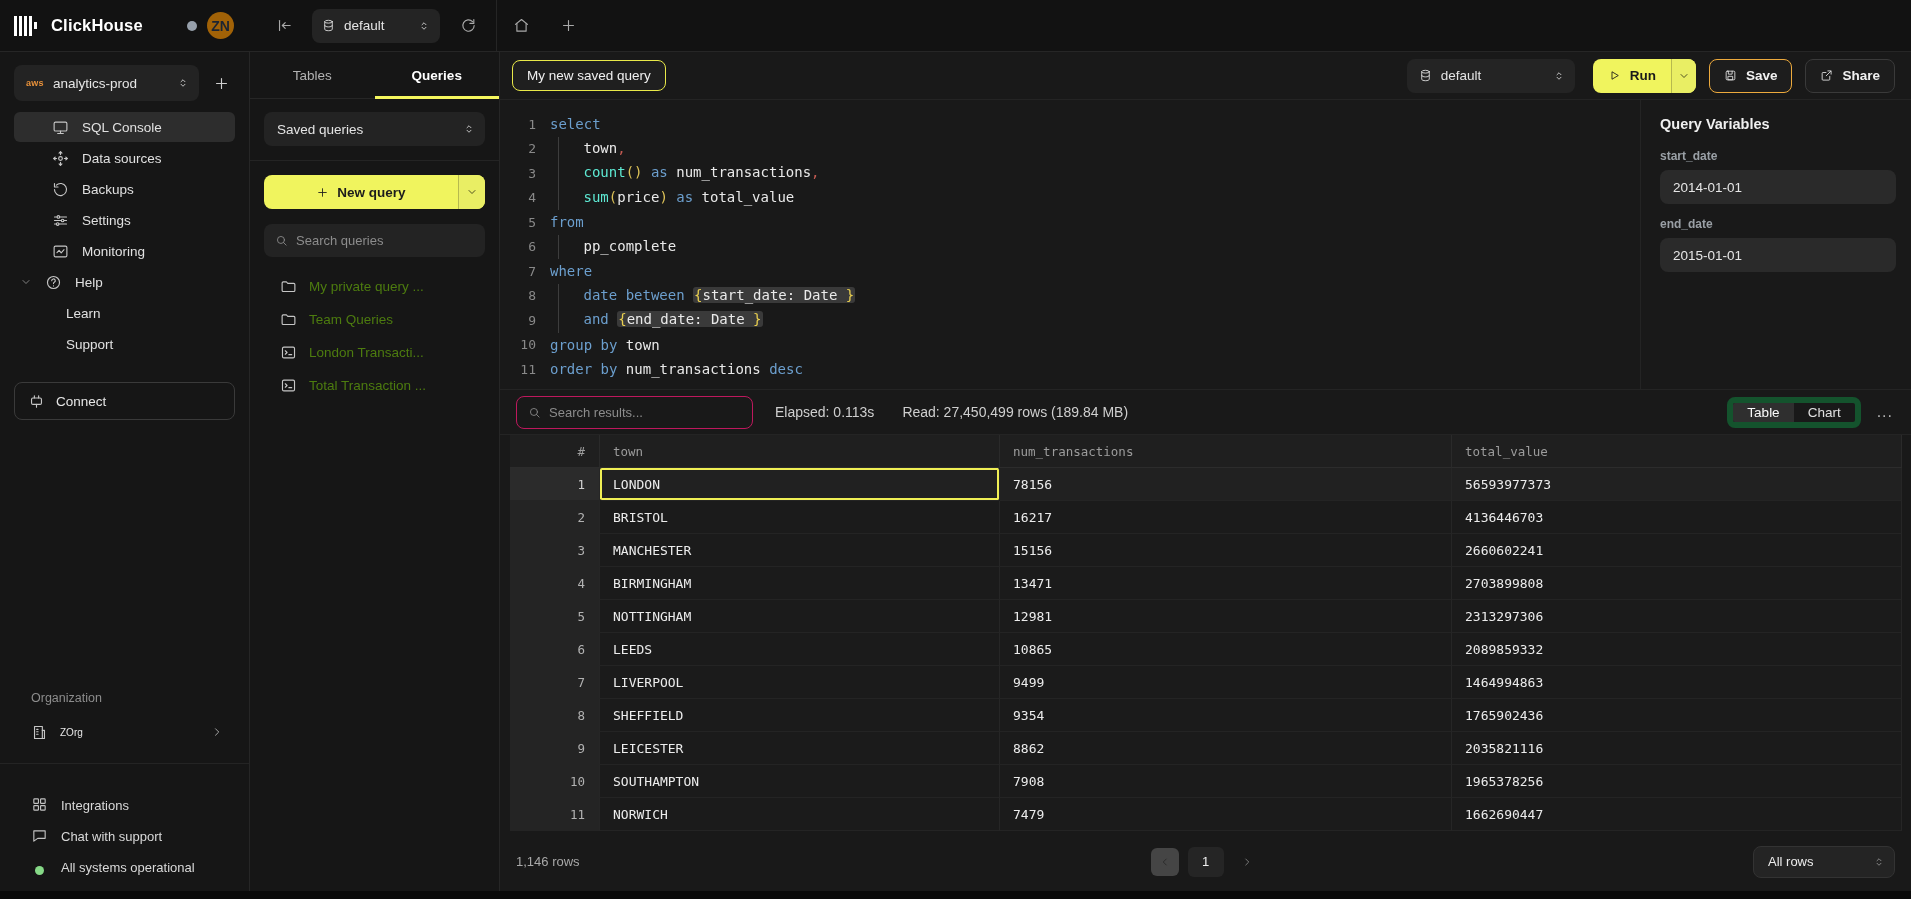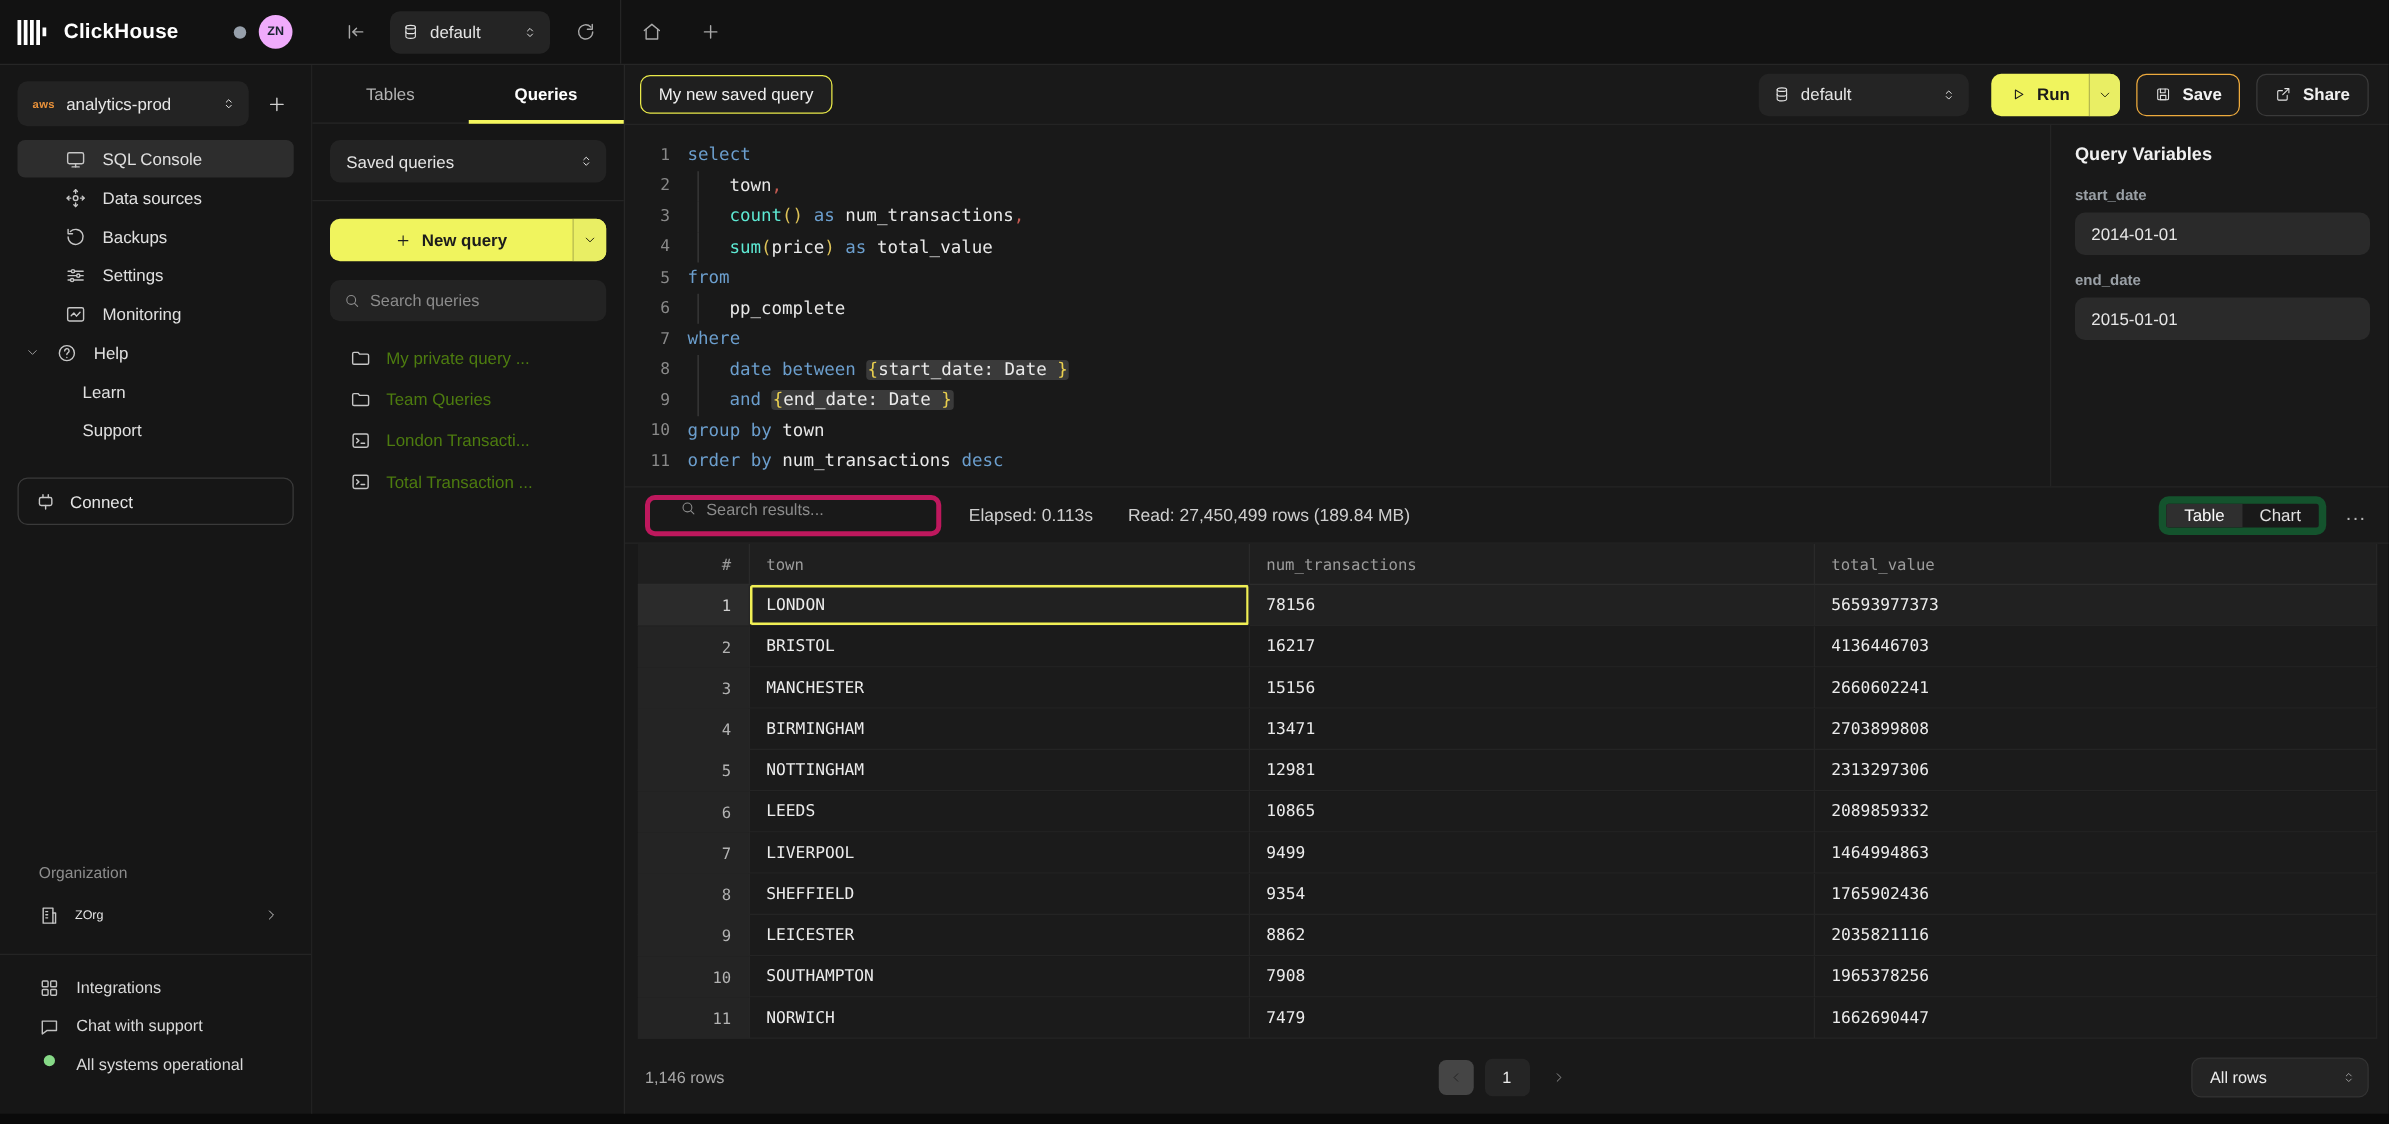--- a/index.html
+++ b/index.html
@@ -12,22 +12,22 @@
   .ic.tiny svg { width:13px; height:13px; }
 
   
   .topbar { height:52px; background:#121212; border-bottom:1px solid #262626; display:flex; align-items:stretch; }
   .topbar-left { width:250px; display:flex; align-items:center; padding:0 16px 0 14px; gap:10px; }
   .logo-mark { display:flex; align-items:center; gap:2px; height:20px; }
   .logo-mark i { display:block; width:3px; height:20px; background:#fff; }
   .logo-mark i.short { height:7px; }
   .brand { color:#fff; font-size:16.5px; font-weight:700; letter-spacing:.2px; margin-left:4px; }
   .status-dot-gray { width:10px; height:10px; border-radius:50%; background:#97a0ab; margin-left:auto; }
-  .avatar { width:27px; height:27px; border-radius:50%; background:#f0abfc; color:#1b2432;
-    font-size:10px; font-weight:700; display:flex; align-items:center; justify-content:center; }
+  .avatar { width:27px; height:27px; border-radius:50%; background:#a16207; color:#1b2432;
+    font-size:14px; font-weight:700; display:flex; align-items:center; justify-content:center; }
   .topbar-tabs { flex:1; display:flex; align-items:stretch; color:#b9b9b9; }
   .tb-btn { display:flex; align-items:center; justify-content:center; color:#a9a9a9; cursor:pointer; }
   .tb-back { width:56px; margin-left:6px; }
   .tb-select { align-self:center; height:34px; width:128px; background:#242424; border-radius:8px;
     display:flex; align-items:center; gap:9px; padding:0 10px; color:#e4e4e4; font-size:13.5px; cursor:pointer; }
   .tb-select .grow { flex:1; }
   .tb-refresh { width:56px; }
   .vdiv { width:1px; background:#252525; }
   .tb-home { width:48px; }
   .tb-plus { width:46px; }
@@ -54,21 +54,21 @@
     display:flex; align-items:center; gap:11px; padding-left:13px; color:#e6e6e6; font-size:13.5px; cursor:pointer; }
   .connect-btn .ic { color:#c6c6c6; }
   .side-spacer { flex:1; }
   .org-label { margin:0 0 12px 31px; color:#8d8d8d; font-size:12.5px; }
   .org-row { display:flex; align-items:center; gap:12px; padding:0 26px 0 31px; height:30px;
     color:#e6e6e6; font-size:10px; cursor:pointer; }
   .org-row .ic { color:#c6c6c6; }
   .org-row .grow { flex:1; }
   .side-divider { border-top:1px solid #242424; margin-top:16px; }
   .side-footer { padding:18px 0 16px 0; }
-  .foot-item { height:31px; display:flex; align-items:flex-start; gap:13px; padding-left:31px;
+  .foot-item { height:31px; display:flex; align-items:flex-end; gap:13px; padding-left:31px;
     color:#d9d9d9; font-size:13px; cursor:pointer; }
   .foot-item .ic { color:#c2c2c2; }
   .status-green { width:9px; height:9px; border-radius:50%; background:#86d987; margin:0 4px; }
 
   
   .qpanel { width:250px; background:#161616; border-right:1px solid #262626; display:flex; flex-direction:column; }
   .qp-tabs { height:47px; display:flex; border-bottom:1px solid #262626; }
   .qp-tab { flex:1; display:flex; align-items:center; justify-content:center; font-size:13.5px;
     color:#b3b3b3; position:relative; cursor:pointer; }
   .qp-tab.active { color:#fff; font-weight:600; }
@@ -125,22 +125,22 @@
   .var-chip { background:#3a3a3a; border-radius:3px; padding:0 1px; }
   .var-br { color:#e9cf4f; } .var-tx { color:#eaeaea; }
 
   .vars { width:271px; border-left:1px solid #242424; padding:16px 15px 0 19px; }
   .vars-title { color:#f0f0f0; font-size:14.5px; font-weight:700; margin-bottom:17px; }
   .var-label { color:#9aa0a6; font-size:12px; font-weight:600; margin:0 0 7px 0; }
   .var-input { width:100%; height:34px; background:#2a2a2a; border:none; border-radius:8px; outline:none;
     color:#e6e6e6; font-size:13.5px; padding:0 13px; margin-bottom:13px; font-family:"Liberation Sans",sans-serif; }
 
   .results-toolbar { height:45px; display:flex; align-items:center; padding:0 16px; border-bottom:1px solid #242424; }
-  .res-search { width:237px; height:33px; border:4px solid #be185d; border-radius:8px; display:flex;
-    align-items:flex-start; gap:8px; padding:0 24px; color:#8c8c8c; }
+  .res-search { width:237px; height:33px; border:1px solid #be185d; border-radius:8px; display:flex;
+    align-items:center; gap:8px; padding:0 11px; color:#8c8c8c; }
   .res-search input { background:transparent; border:none; outline:none; color:#d9d9d9; font-size:13px;
     width:100%; font-family:"Liberation Sans",sans-serif; }
   .res-search input::placeholder { color:#8c8c8c; }
   .res-stat { color:#cfcfcf; font-size:14px; margin-left:22px; }
   .res-stat.read { margin-left:28px; }
   .seg { display:flex; border:6px solid #14532d; border-radius:8px; overflow:hidden; height:31px; }
   .seg-btn { display:flex; align-items:center; padding:0 14px; font-size:13.5px; color:#e0e0e0; cursor:pointer; }
   .seg-btn.active { background:#2f2f2f; color:#fafafa; }
   .dots-btn { margin:0 2px 0 16px; color:#b5b5b5; font-size:16px; letter-spacing:1px; cursor:pointer; }
 

